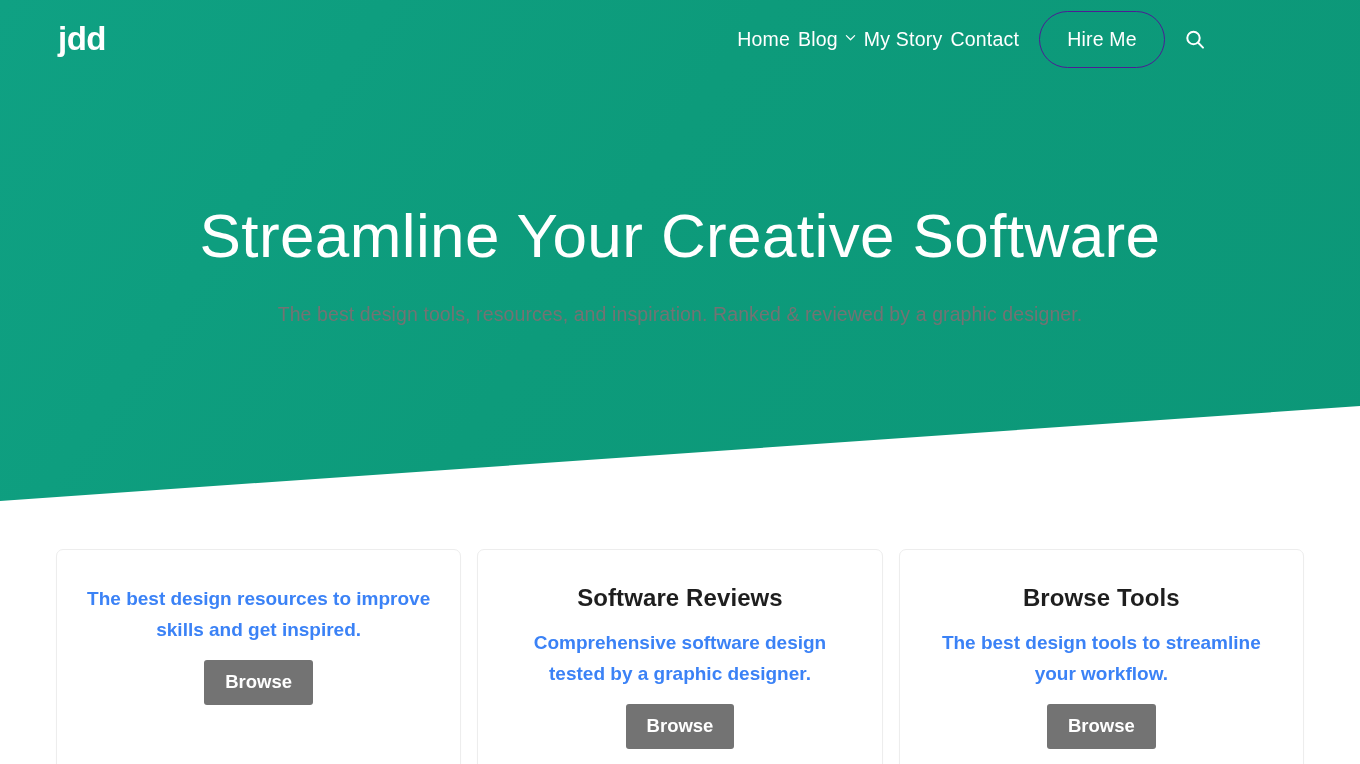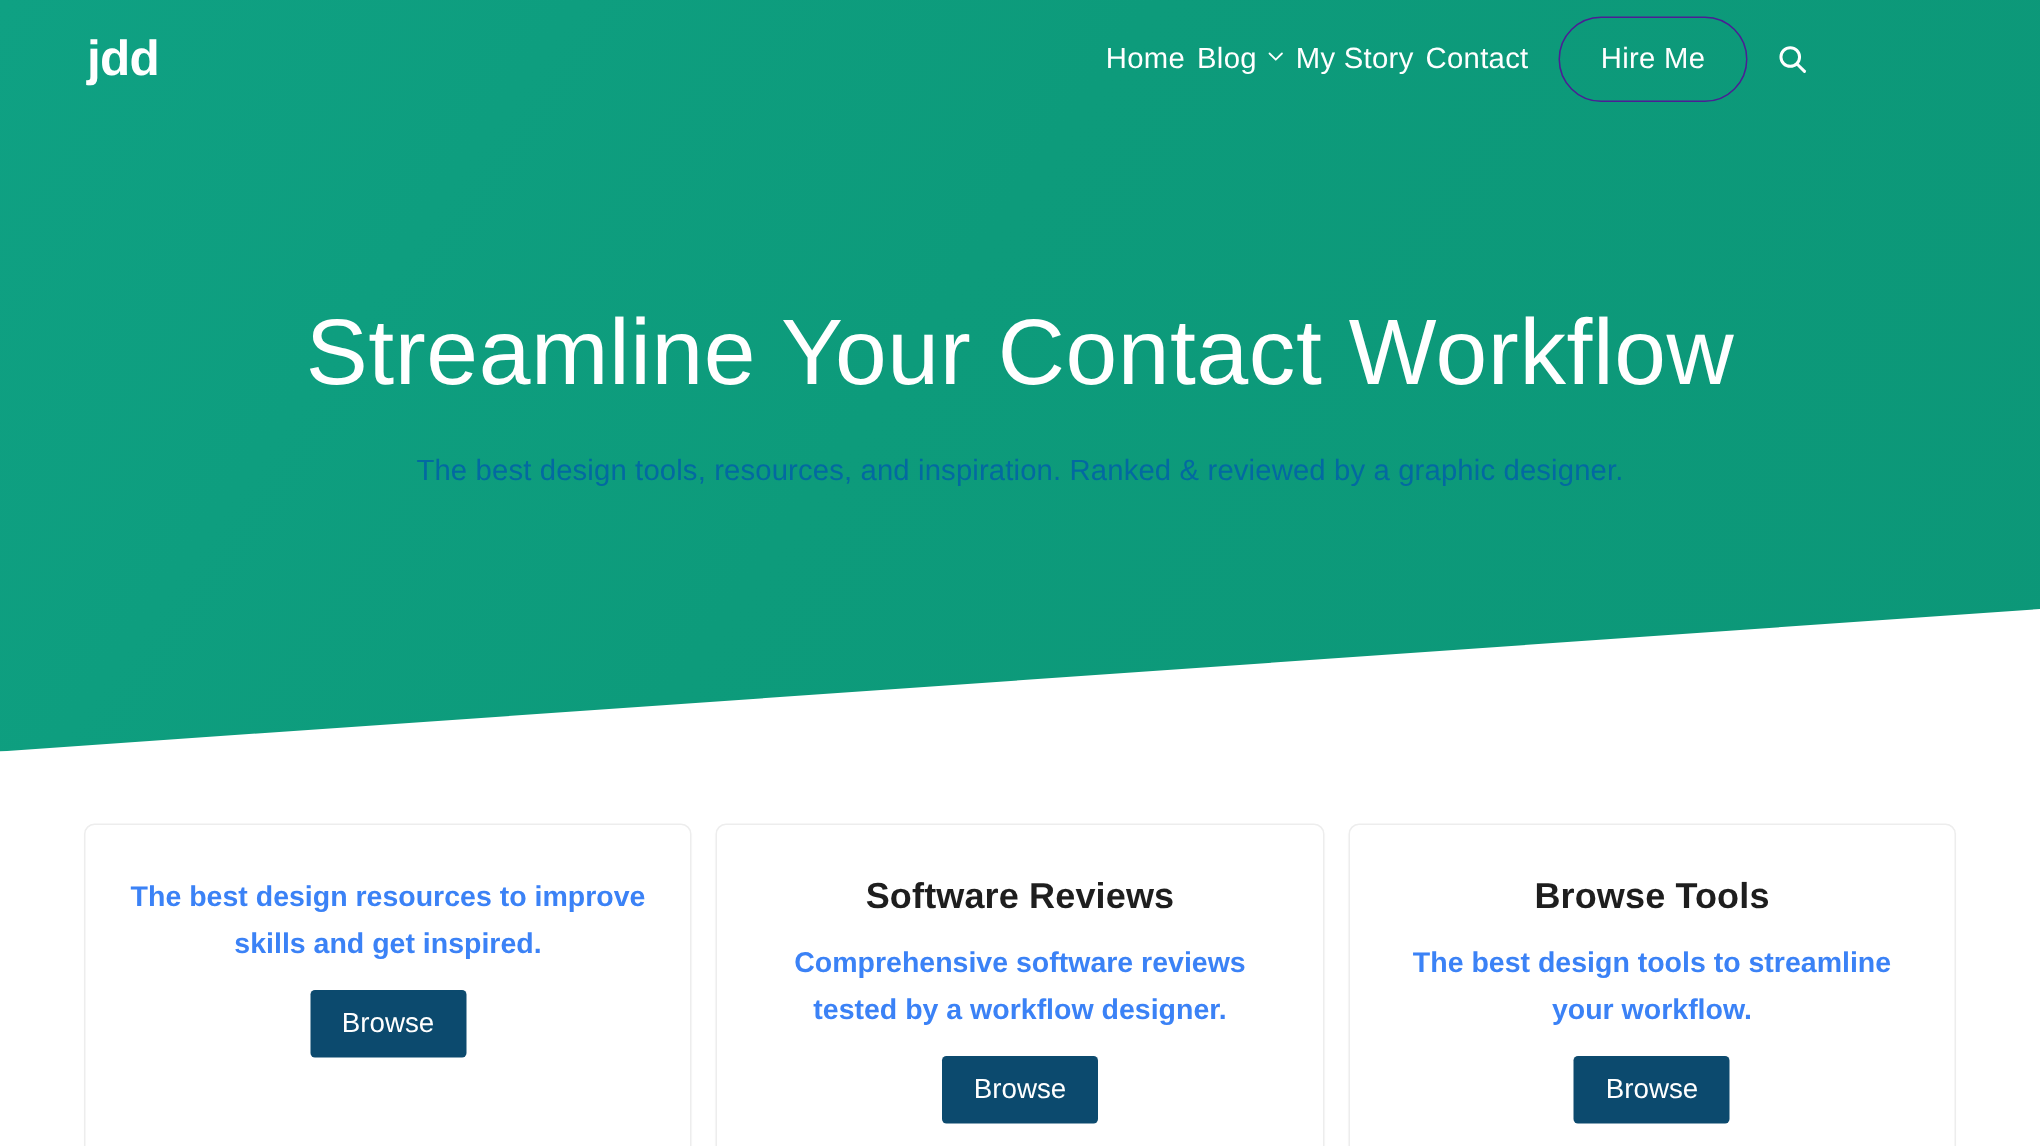--- a/index.html
+++ b/index.html
@@ -127,21 +127,21 @@
     line-height: 74px;
     white-space: nowrap;
   }
 
   #hero-sub {
     position: absolute;
     top: 301px;
     left: 0;
     width: 1360px;
     text-align: center;
-    color: #0369a1;
+    color: #737373;
     font-size: 19.5px;
     font-weight: 400;
     line-height: 26px;
     letter-spacing: 0.1px;
     white-space: nowrap;
   }
 
   
   #cards {
     position: absolute;
@@ -176,25 +176,25 @@
     font-size: 19px;
     font-weight: 700;
     color: #3b82f6;
     line-height: 31px;
     padding: 0 28px;
     margin-bottom: 15px;
   }
 
   .card-btn {
     display: inline-block;
-    background: #0c4a6e;
+    background: #737373;
     color: #ffffff;
     font-family: "Liberation Sans", sans-serif;
     font-size: 18.5px;
-    font-weight: 400;
+    font-weight: 700;
     border: none;
     border-radius: 3px;
     padding: 11px 21px 12px 21px;
     cursor: pointer;
     line-height: 22px;
   }
 </style>
 </head>
 <body>
 
@@ -233,33 +233,33 @@
 
   <button id="search-btn">
     <svg width="24" height="24" viewBox="0 0 24 24">
       <circle cx="10.5" cy="10" r="6.2" fill="none" stroke="#ffffff" stroke-width="2"></circle>
       <line x1="15.2" y1="14.8" x2="20" y2="19.6" stroke="#ffffff" stroke-width="2" stroke-linecap="round"></line>
     </svg>
   </button>
 
 </div>
 
-<h1 id="hero-title">Streamline Your Contact Workflow</h1>
+<h1 id="hero-title">Streamline Your Creative Software</h1>
 <p id="hero-sub">The best design tools, resources, and inspiration. Ranked &amp; reviewed by a graphic designer.</p>
 
 <div id="cards">
 
   <div class="card">
     <div class="card-desc">The best design resources to improve skills and get inspired.</div>
     <button class="card-btn">Browse</button>
   </div>
 
   <div class="card">
     <div class="card-title">Software Reviews</div>
-    <div class="card-desc">Comprehensive software reviews tested by a workflow designer.</div>
+    <div class="card-desc">Comprehensive software design tested by a graphic designer.</div>
     <button class="card-btn">Browse</button>
   </div>
 
   <div class="card">
     <div class="card-title">Browse Tools</div>
     <div class="card-desc">The best design tools to streamline your workflow.</div>
     <button class="card-btn">Browse</button>
   </div>
 
 </div>

